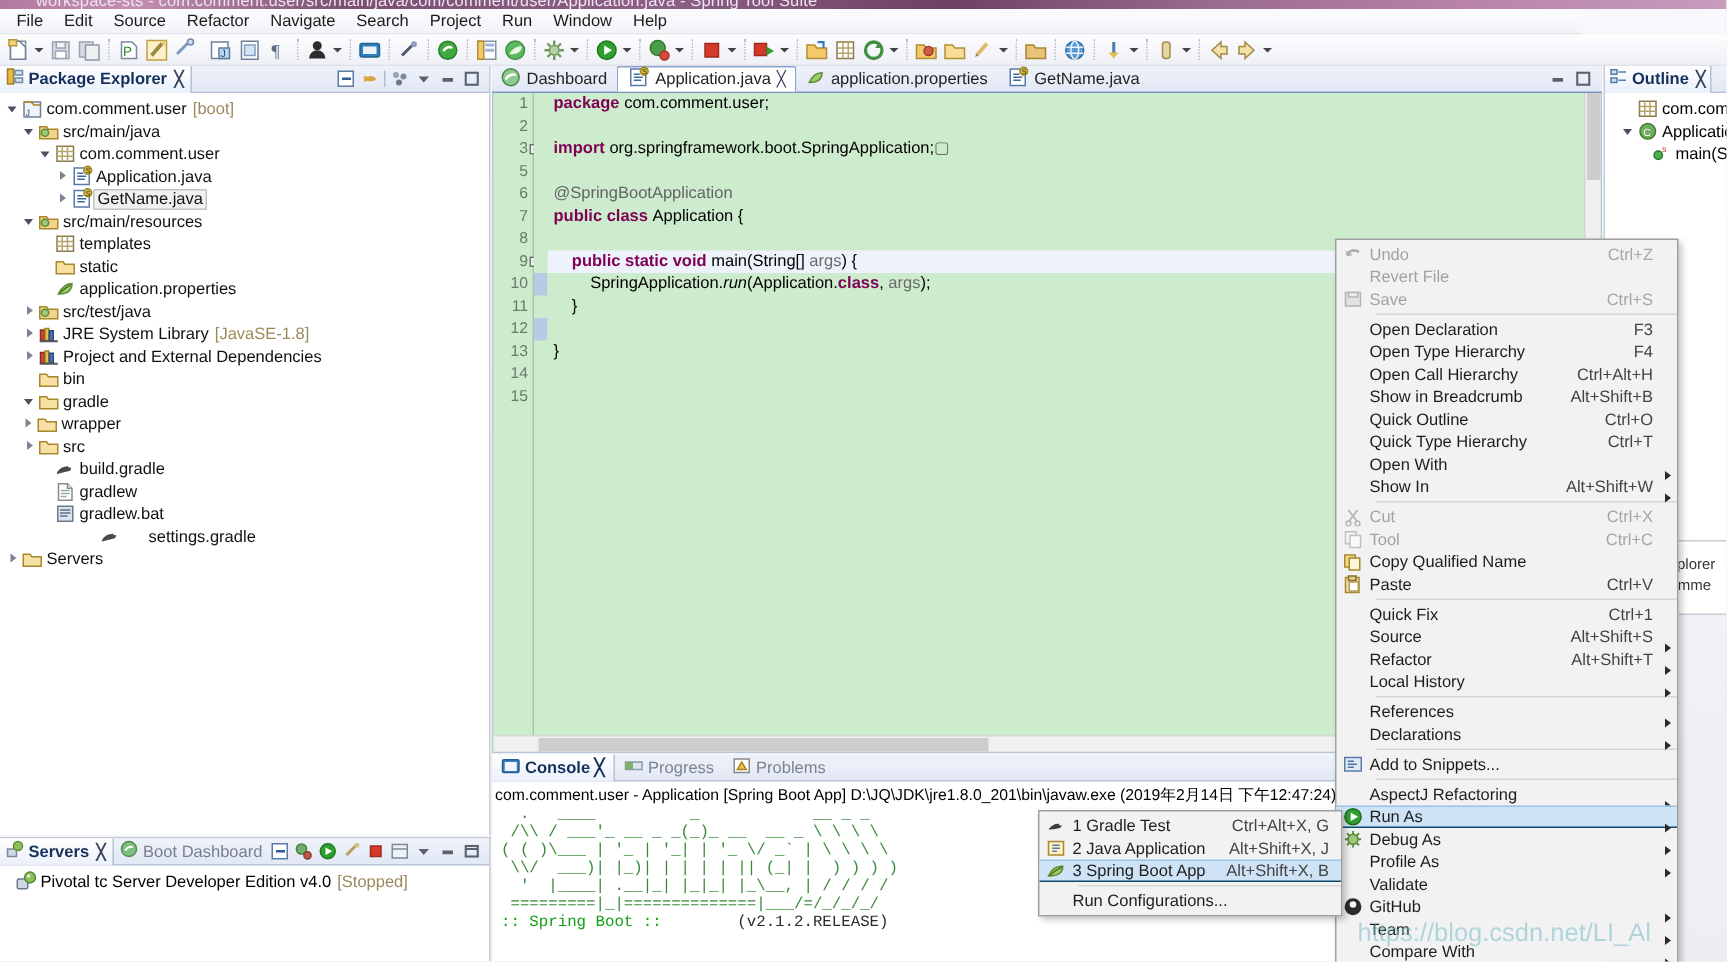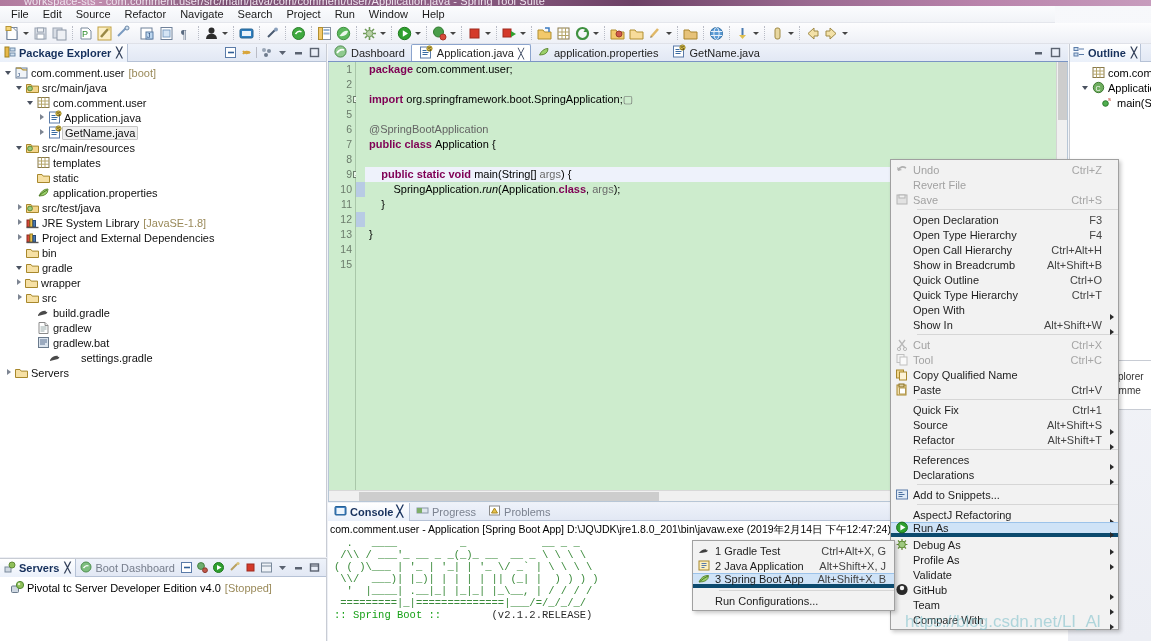--- a/index.html
+++ b/index.html
@@ -199,21 +199,21 @@
     background:#f2f2f2; border:1px solid #a0a0a0;
     box-shadow:2px 2px 4px rgba(0,0,0,0.22);
     padding:2px 0; z-index:40;
   }
   #ctxmenu .sep { height:1px; background:#d6d6d6; margin:2px 0 2px 26px; }
   .mrow {
     height:15px; display:flex; align-items:center; position:relative;
     padding-left:4px; font-size:11px; color:#1d1d1d;
   }
   .mrow.disabled { color:#a2a2a2; }
-  .mrow.hovered { background:#cfe3f7; border-top:1px solid #9cc3ea; border-bottom:4px solid #0c4a6e; height:15px; }
+  .mrow.hovered { background:#cfe3f7; border-top:1px solid #9cc3ea; border-bottom:1px solid #0c4a6e; height:15px; }
   .mico { width:18px; height:14px; position:relative; flex:0 0 18px; }
   .mlabel { flex:1; }
   .mkey { color:#444; font-size:11px; padding-right:8px; }
   .mrow.disabled .mkey { color:#a6a6a6; }
   .msub { width:8px; flex:0 0 8px; position:relative; }
   .msub:after {
     content:""; position:absolute; left:0; top:4px;
     border-top:3.4px solid transparent; border-bottom:3.4px solid transparent;
     border-left:4.2px solid #2a2a2a;
   }
@@ -676,21 +676,21 @@
           <span class="tlabel">gradlew</span>
         </div>
         <div class="trow" style="padding-left: 26px;">
           <span class="arrow"></span>
           <span class="ticon"><svg width="15" height="15">
               <rect x="2.5" y="2.5" width="10" height="10" fill="#dbe4ee" stroke="#6a7a8c"></rect>
               <path d="M4 5h7M4 7h7M4 9h5" stroke="#5a7090"></path>
             </svg></span>
           <span class="tlabel">gradlew.bat</span>
         </div>
-        <div class="trow" style="padding-left: 22px; gap: 16px;">
+        <div class="trow" style="padding-left: 40px; gap: 16px;">
           <span class="arrow"></span>
           <span class="ticon"><svg width="15" height="15">
               <path d="M2 10 q3 -5 9 -4 q1 2 -1 3 q-4 1 -8 2z" fill="#4a4a4a"></path>
               <circle cx="10.5" cy="6" r="0.9" fill="#fff"></circle>
             </svg></span>
           <span class="tlabel">settings.gradle</span>
         </div>
         <div class="trow" style="padding-left: 4px;">
           <span class="arrow collapsed"></span>
           <span class="ticon"><svg width="15" height="15">
@@ -1089,20 +1089,26 @@
         <span class="mlabel">Source</span>
         <span class="mkey">Alt+Shift+S</span>
         <span class="msub"></span>
       </div>
       <div class="mrow">
         <span class="mico"></span>
         <span class="mlabel">Refactor</span>
         <span class="mkey">Alt+Shift+T</span>
         <span class="msub"></span>
       </div>
+      <div class="mrow">
+        <span class="mico"></span>
+        <span class="mlabel">Local History</span>
+        <span class="mkey"></span>
+        <span class="msub"></span>
+      </div>
       <div class="sep"></div>
       <div class="mrow">
         <span class="mico"></span>
         <span class="mlabel">References</span>
         <span class="mkey"></span>
         <span class="msub"></span>
       </div>
       <div class="mrow">
         <span class="mico"></span>
         <span class="mlabel">Declarations</span>

